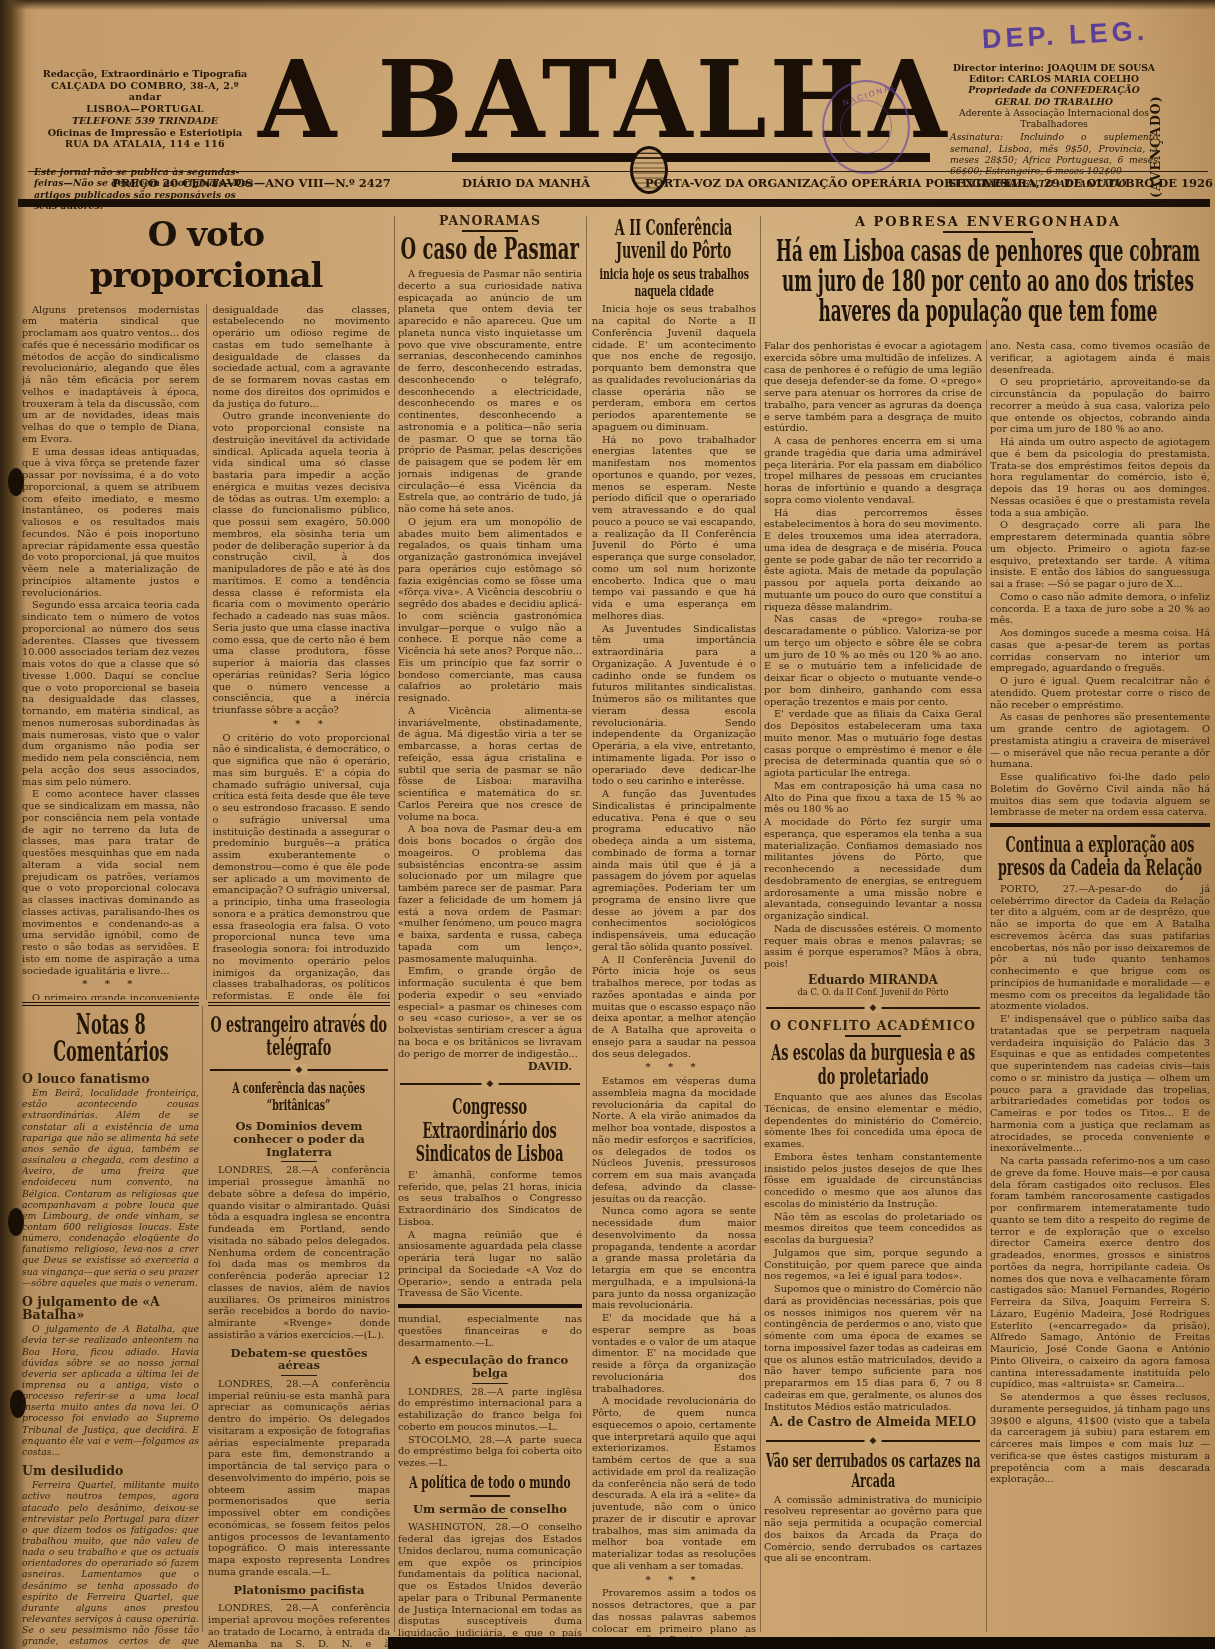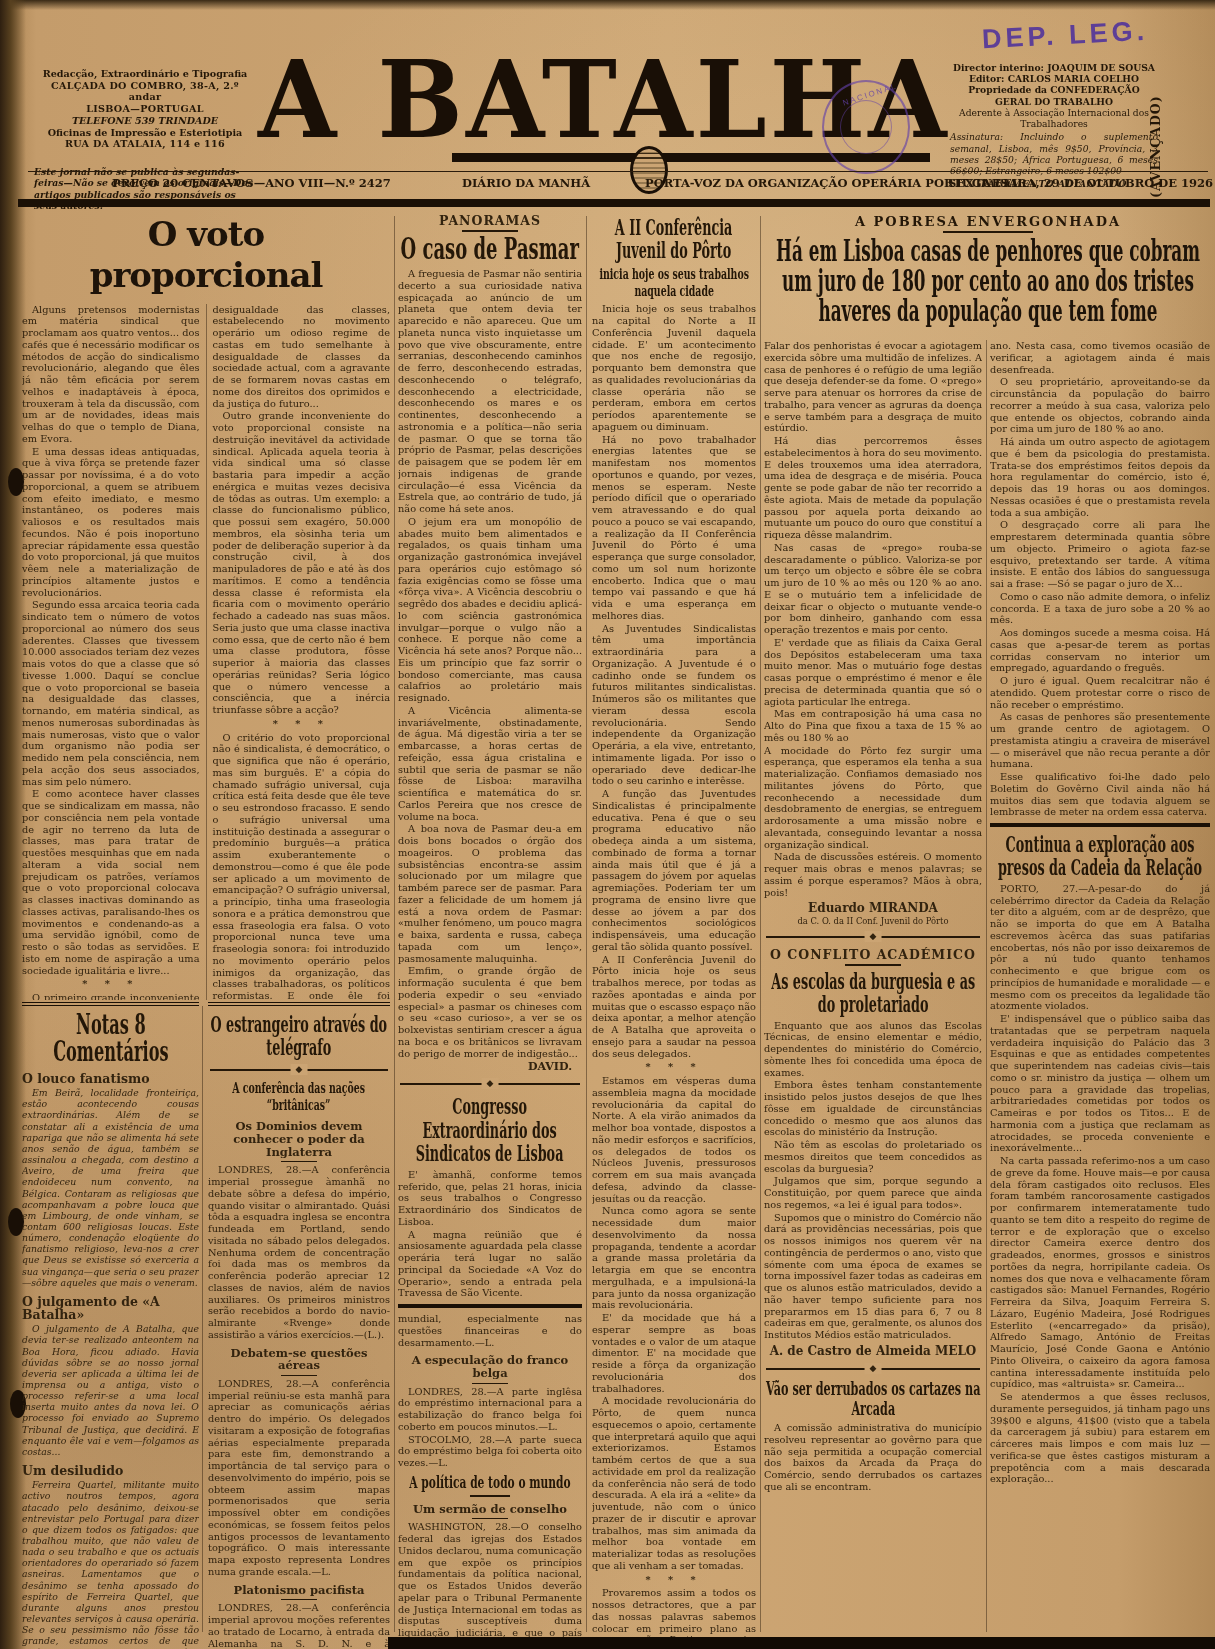--- a/index.html
+++ b/index.html
@@ -27,21 +27,21 @@
   .mast-left .tel{font-weight:bold;font-style:italic;}
   .mast-left .note{font-style:italic;font-weight:bold;text-align:left;margin-top:16px;font-size:9.3px;}
   .mast-title{position:absolute;left:258px;top:44px;width:686px;text-align:center;white-space:nowrap;
     font-weight:bold;font-size:101px;line-height:1.05;letter-spacing:3px;color:#190f06;
     transform:scaleY(1.06);transform-origin:top center;}
   .title-underbar{position:absolute;left:452px;top:153px;width:478px;height:9px;background:#190f06;}
   .emblem{position:absolute;left:630px;top:146px;width:32px;height:42px;border:3px solid #190f06;border-radius:50%;
     background:repeating-linear-gradient(#cba473 0 3px,#5a432280 3px 5px);}
   .mast-right{position:absolute;left:950px;top:62px;width:208px;text-align:center;font-size:9.2px;line-height:1.22;color:var(--ink);}
   .mast-right .b{font-weight:bold;}
-  .mast-right .it{font-weight:bold;}
+  .mast-right .it{font-style:italic;font-weight:bold;}
   .mast-right .sub{font-style:italic;text-align:justify;margin-top:2px;}
   .mast-right .pay{font-weight:bold;font-style:italic;letter-spacing:.5px;margin-top:2px;}
   .avencado{position:absolute;left:1148px;top:88px;height:110px;writing-mode:vertical-rl;transform:rotate(180deg);
     font-weight:bold;font-size:12.5px;letter-spacing:1px;color:var(--ink);}
   .stamp-depleg{position:absolute;left:982px;top:20px;font-family:"Liberation Sans",sans-serif;
     font-weight:bold;font-size:27px;letter-spacing:4px;color:#4b2e9e;opacity:.85;transform:rotate(-3deg);}
   .stamp-circle{position:absolute;left:822px;top:80px;width:84px;height:90px;border:2.5px solid rgba(98,64,168,.7);
     border-radius:50%;opacity:.9;}
   .stamp-circle .inner{position:absolute;left:16px;top:18px;width:50px;height:52px;border:1.5px solid rgba(98,64,168,.55);border-radius:50%;}
   .stamp-circle .arc{position:absolute;left:6px;top:8px;width:80px;text-align:center;font-size:8px;letter-spacing:2px;
@@ -231,20 +231,21 @@
       <p class="b-p">Provaremos assim a todos os nossos detractores, que a par das nossas palavras sabemos colocar em primeiro plano as nossas acções. Partiremos assim os dentes à calúnia que ùltimamente surgiu contra a ala mais avançada do movimento social português.</p>
     </div>
 
   <div id="pen-head">
     <div class="kick">A POBRESA ENVERGONHADA</div>
     <div id="pen-title">Há em Lisboa casas de penhores que cobram um juro de 180 por cento ao ano dos tristes haveres da população que tem fome</div>
   </div>
 
   <div id="col5" class="col">
       <p class="b-lead">Falar dos penhoristas é evocar a agiotagem exercida sôbre uma multidão de infelizes. A casa de penhores é o refúgio de uma legião que deseja defender-se da fome. O «prego» serve para atenuar os horrores da crise de trabalho, para vencer as agruras da doença e serve também para a desgraça de muito estúrdio.</p>
+      <p class="b-p">A casa de penhores encerra em si uma grande tragédia que daria uma admirável peça literária. Por ela passam em diabólico tropel milhares de pessoas em cruciantes horas de infortúnio e quando a desgraça sopra como violento vendaval.</p>
       <p class="b-p">Há dias percorremos êsses estabelecimentos à hora do seu movimento. E deles trouxemos uma idea aterradora, uma idea de desgraça e de miséria. Pouca gente se pode gabar de não ter recorrido a êste agiota. Mais de metade da população passou por aquela porta deixando ao mutuante um pouco do ouro que constituí a riqueza dêsse malandrim.</p>
       <p class="b-p">Nas casas de «prego» rouba-se descaradamente o público. Valoriza-se por um terço um objecto e sôbre êle se cobra um juro de 10 % ao mês ou 120 % ao ano. E se o mutuário tem a infelicidade de deixar ficar o objecto o mutuante vende-o por bom dinheiro, ganhando com essa operação trezentos e mais por cento.</p>
       <p class="b-p">E' verdade que as filiais da Caixa Geral dos Depósitos estabeleceram uma taxa muito menor. Mas o mutuário foge destas casas porque o empréstimo é menor e êle precisa de determinada quantia que só o agiota particular lhe entrega.</p>
       <p class="b-p">Mas em contraposição há uma casa no Alto do Pina que fixou a taxa de 15 % ao mês ou 180 % ao</p>
       <p class="b-lead">A mocidade do Pôrto fez surgir uma esperança, que esperamos ela tenha a sua materialização. Confiamos demasiado nos militantes jóvens do Pôrto, que reconhecendo a necessidade dum desdobramento de energias, se entreguem ardorosamente a uma missão nobre e alevantada, conseguindo levantar a nossa organização sindical.</p>
       <p class="b-p">Nada de discussões estéreis. O momento requer mais obras e menos palavras; se assim é porque esperamos? Mãos à obra, pois!</p>
       <div class="b-sig">Eduardo MIRANDA</div>
       <div class="b-ss">da C. O. da II Conf. Juvenil do Pôrto</div>
       <div class="b-orn"></div>
       <div class="b-kick">O CONFLITO ACADÉMICO</div>

